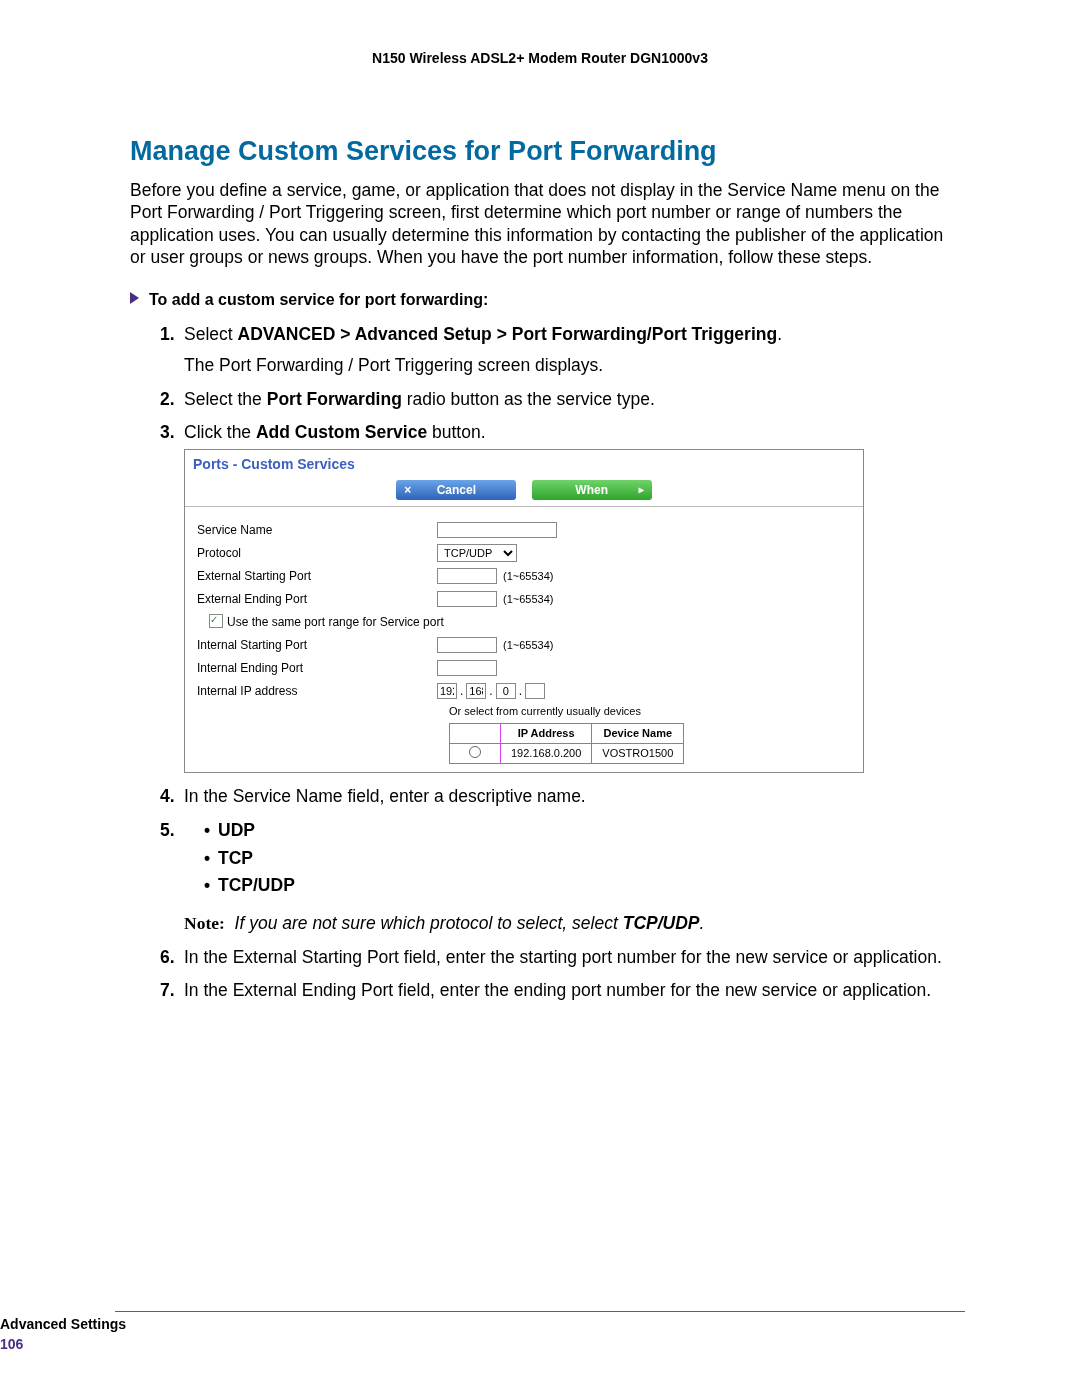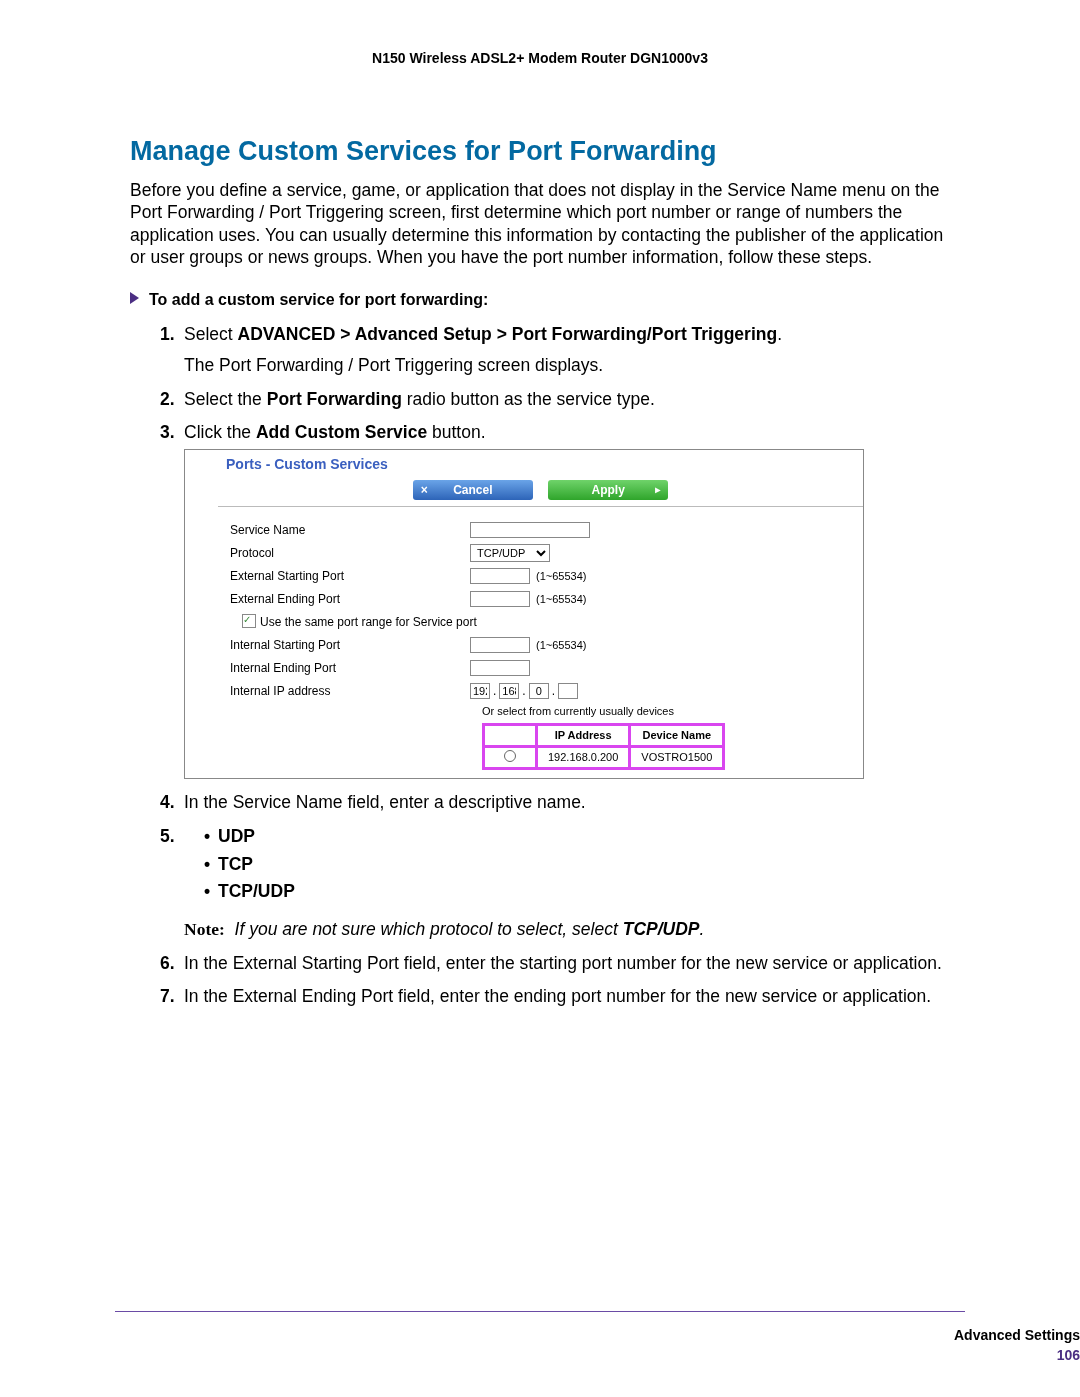--- a/index.html
+++ b/index.html
@@ -101,21 +101,20 @@
   }
 
   
   .shot {
     border: 1px solid #888;
     margin: 4px 0 12px 0;
     width: 680px;
     font-family: Arial, sans-serif;
     font-size: 12px;
     box-sizing: border-box;
-    padding-left: 33px;
   }
   .shot-title {
     color: #3a5fbf;
     font-weight: bold;
     font-size: 14px;
     padding: 5px 8px 2px 8px;
   }
   .shot-btnrow {
     text-align: center;
     padding: 4px 0 6px;
@@ -158,39 +157,39 @@
   .chk { width:12px; height:12px; border:1px solid #888; display:inline-block; margin-right:4px; vertical-align:-2px; position:relative;}
   .chk::after{content:"✓"; color:#3a8b3a; font-size:10px; position:absolute; left:0; top:-2px;}
   .subnote { font-size: 11px; margin-left: 252px; margin-top:2px;}
   .dev-table {
     margin-left: 252px;
     margin-top: 4px;
     border-collapse: collapse;
     font-size: 11px;
   }
   .dev-table th, .dev-table td {
-    border: 3px solid #d946ef;
+    border: 1px solid #d946ef;
     padding: 2px 10px;
     text-align: center;
   }
   .dev-table th { font-weight: bold; }
   .radio-circle { width:10px; height:10px; border:1px solid #666; border-radius:50%; display:inline-block;}
 
   
   .footer-rule {
     position: absolute;
     left: 115px; right: 115px;
     bottom: 85px;
     border-top: 1px solid #6a4ba5;
   }
   .footer {
     position: absolute;
-    bottom: 34px;
+    bottom: 45px;
     left: 0; right: 0;
-    text-align: right;
+    text-align: left;
     font-size: 14px;
     font-weight: bold;
   }
   .footer .pnum { color: #4b2e83; display:block; margin-top:4px;}
 </style>
 </head>
 <body>
 
 <div class="page">
   <div class="doc-header">N150 Wireless ADSL2+ Modem Router DGN1000v3</div>
@@ -212,21 +211,21 @@
       <span>Select the </span><b>Port Forwarding</b><span> radio button as the service type.</span>
     </li>
     <li>
       <span>Click the </span><b>Add Custom Service</b><span> button.</span>
 
       
       <div class="shot">
         <div class="shot-title">Ports - Custom Services</div>
         <div class="shot-btnrow">
           <span class="pillbtn"><span class="x">×</span><span>Cancel</span></span>
-          <span class="pillbtn green"><span>Apply</span><span class="arr">▸</span></span>
+          <span class="pillbtn green"><span>When</span><span class="arr">▸</span></span>
         </div>
         <div class="shot-body">
           <div class="frow">
             <span class="flabel">Service Name</span>
             <span class="finput" style="width:120px"></span>
           </div>
           <div class="frow">
             <span class="flabel">Protocol</span>
             <select class="finput" style="width:80px"><option>TCP/UDP</option></select>
           </div>

